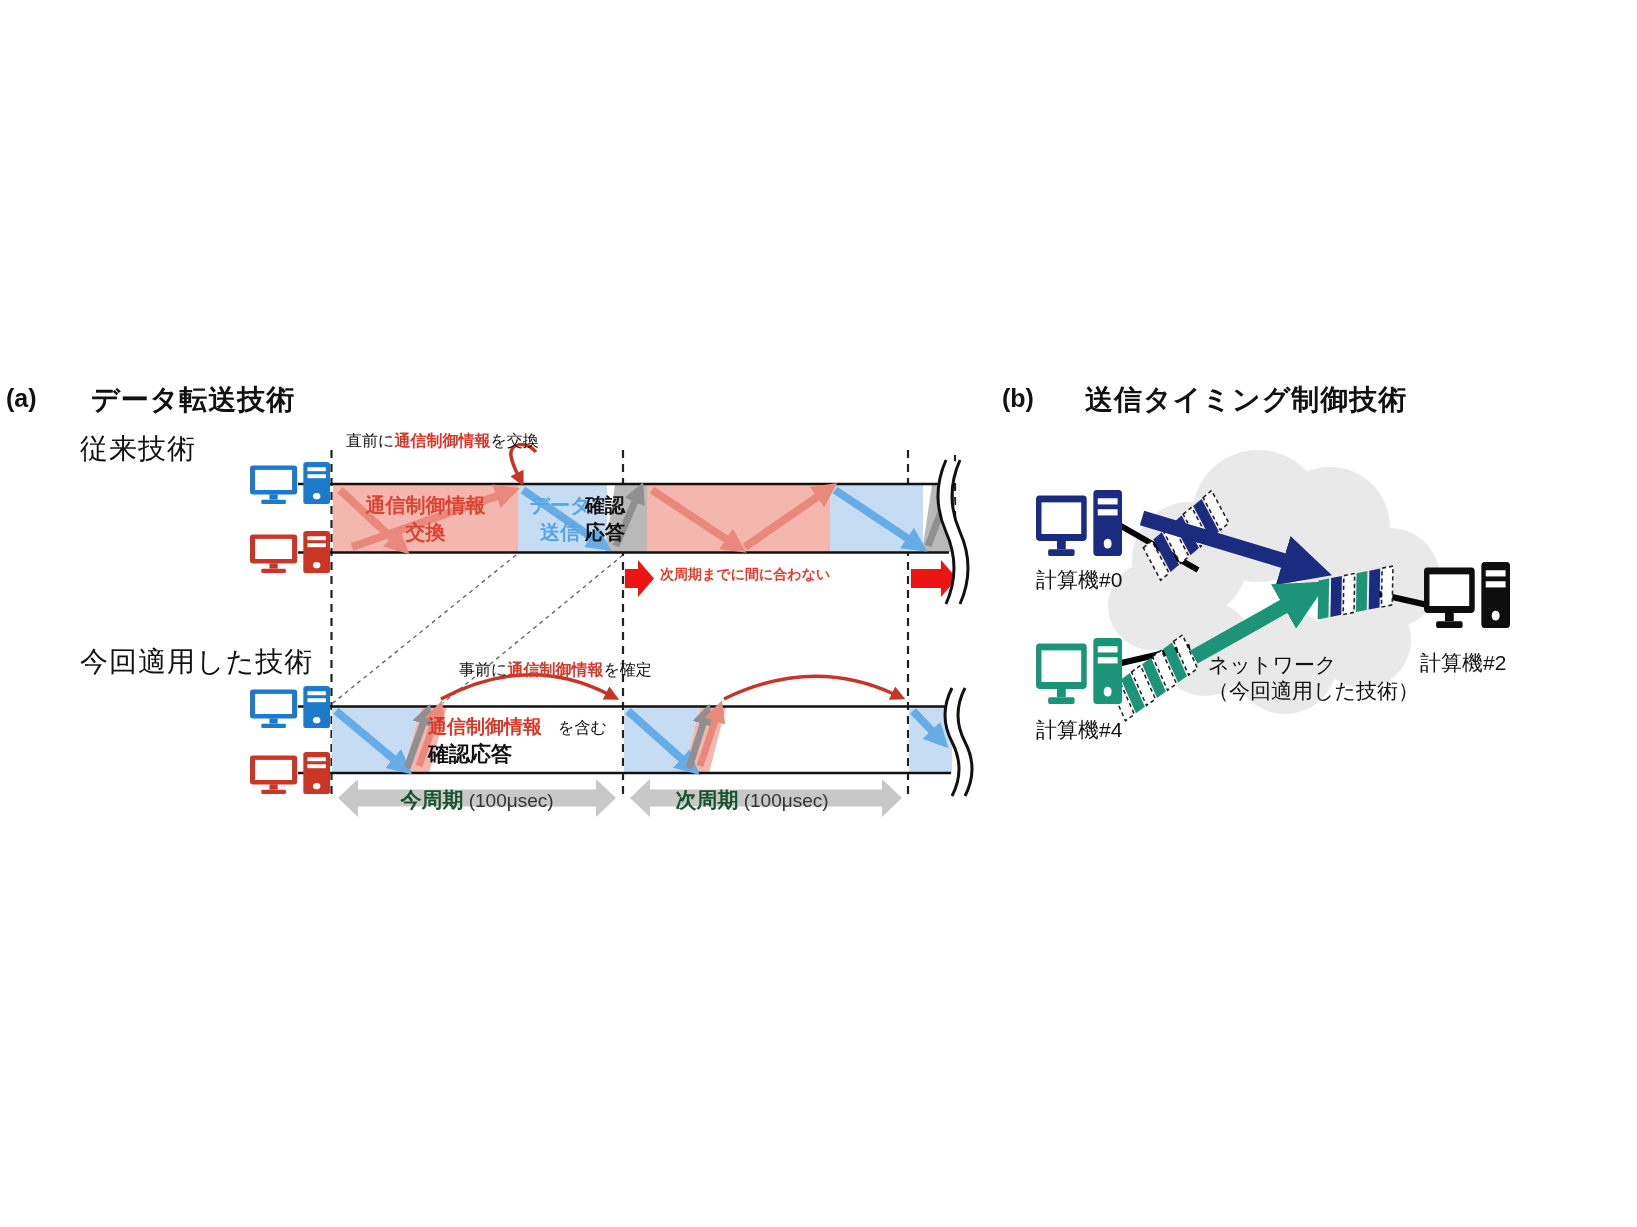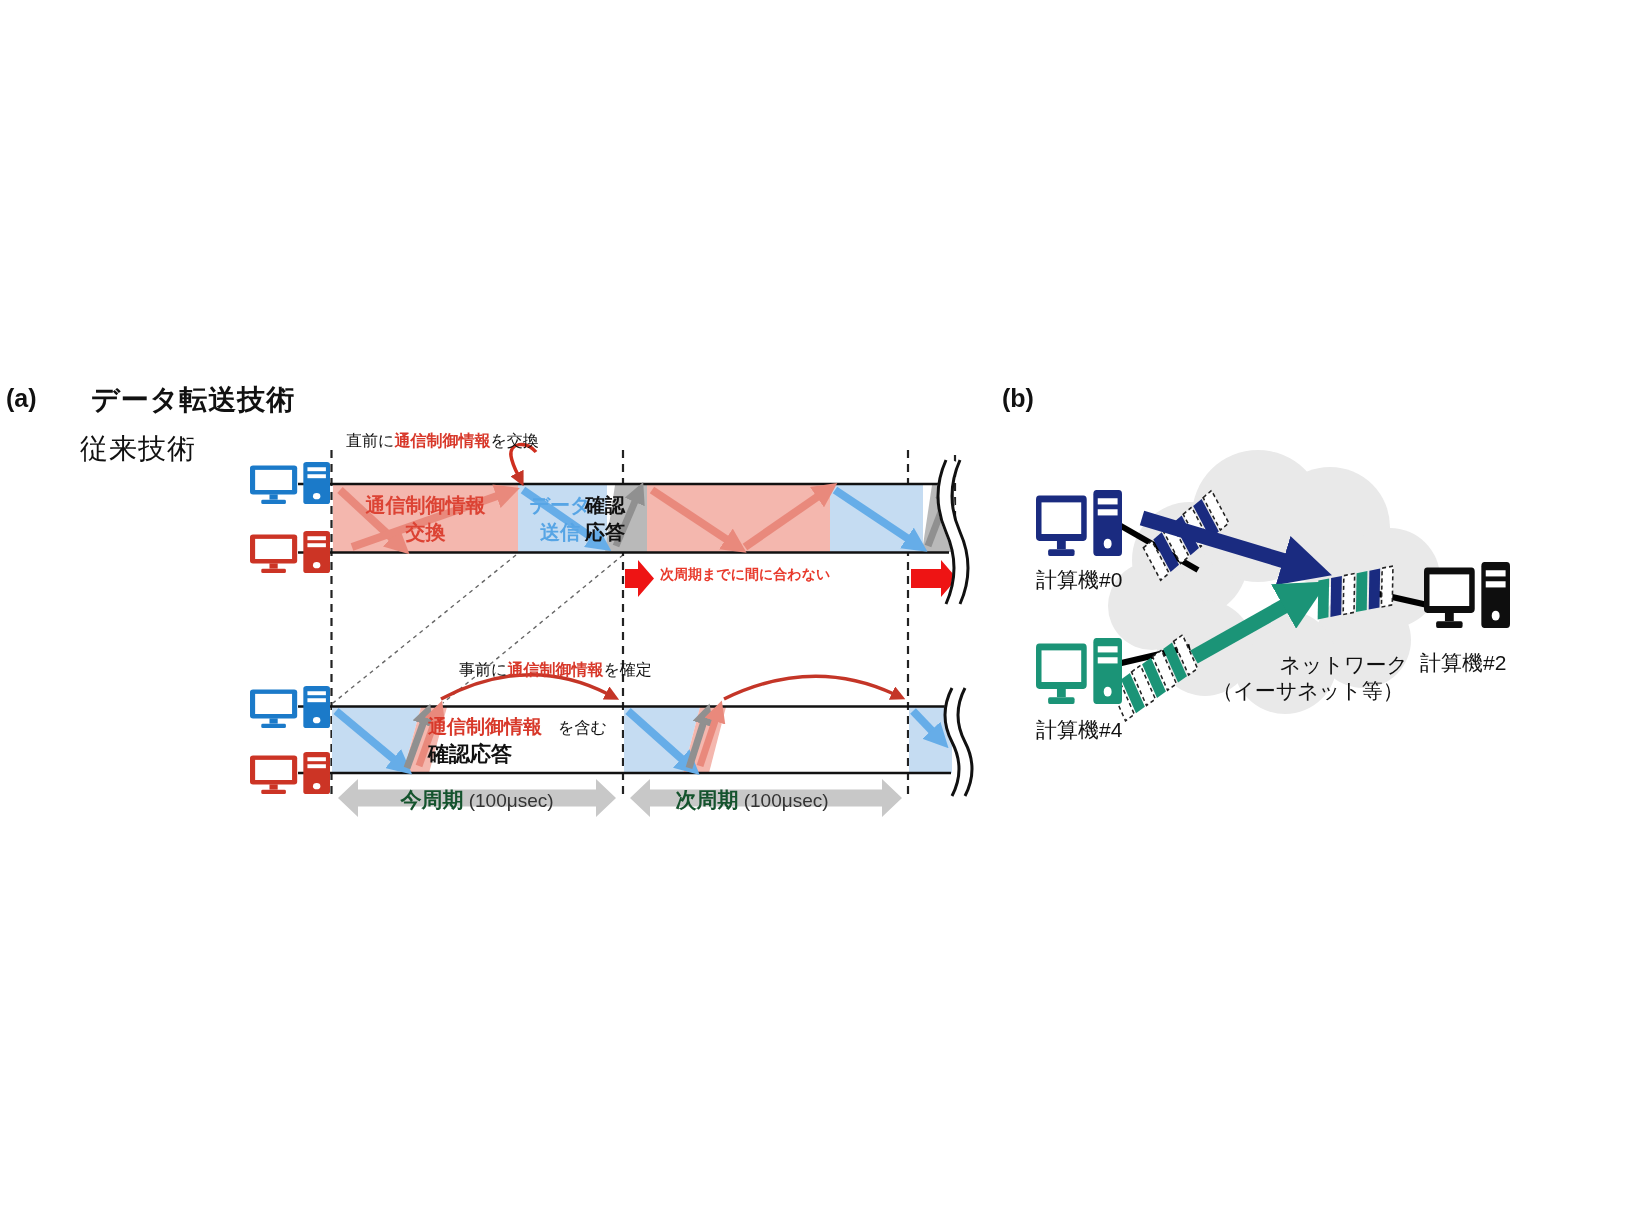--- a/index.html
+++ b/index.html
@@ -194,20 +194,21 @@
 
       <use href="#pc" x="1036" y="490" width="86" height="66" color="#1a2b80"></use>
       <use href="#pc" x="1036" y="638" width="86" height="66" color="#1b9477"></use>
       <use href="#pc" x="1424" y="562" width="86" height="66" color="#0e0e0e"></use>
     </g>
   </svg>
 
   <div class="abs panel-label" style="left:6px;top:384px;">(a)</div>
   <div class="abs panel-title" style="left:66px;top:381px;margin-left:25px;">データ転送技術</div>
   <div class="abs sub-heading" style="left:80px;top:430px;">従来技術</div>
+  <div class="abs sub-heading" style="left:80px;top:643px;">今回適用した技術</div>
 
   <div class="abs ann" style="left:346px;top:431px;">
     <span>直前に</span><span class="red-hl">通信制御情報</span><span>を交換</span>
   </div>
 
   <div class="abs region-label c-exchange" style="left:333px;top:492px;width:185px;">
     <div>通信制御情報</div>
     <div>交換</div>
   </div>
   <div class="abs region-label c-send" style="left:512px;top:492px;width:96px;">
@@ -231,20 +232,21 @@
   <div class="abs ackinfo-l2" style="left:428px;top:740px;">確認応答</div>
 
   <div class="abs cycle" style="left:365px;top:786px;">
     <span class="nm">今周期</span><span> (100μsec)</span>
   </div>
   <div class="abs cycle" style="left:640px;top:786px;">
     <span class="nm">次周期</span><span> (100μsec)</span>
   </div>
 
   <div class="abs panel-label" style="left:1002px;top:384px;">(b)</div>
+  <div class="abs panel-title" style="left:1085px;top:381px;">送信タイミング制御技術</div>
 
   <div class="abs plain" style="left:1036px;top:566px;">計算機#0</div>
   <div class="abs plain" style="left:1036px;top:716px;">計算機#4</div>
   <div class="abs plain" style="left:1420px;top:649px;">計算機#2</div>
-  <div class="abs plain" style="left:1208px;top:651px;width:200px;text-align:right;">ネットワーク</div>
-  <div class="abs plain" style="left:1208px;top:677px;width:200px;text-align:center;">（イーサネット等）</div>
+  <div class="abs plain" style="left:1208px;top:651px;width:200px;text-align:left;">ネットワーク</div>
+  <div class="abs plain" style="left:1208px;top:677px;width:200px;text-align:center;">（今回適用した技術）</div>
 
 </div>
 
 </body></html>

